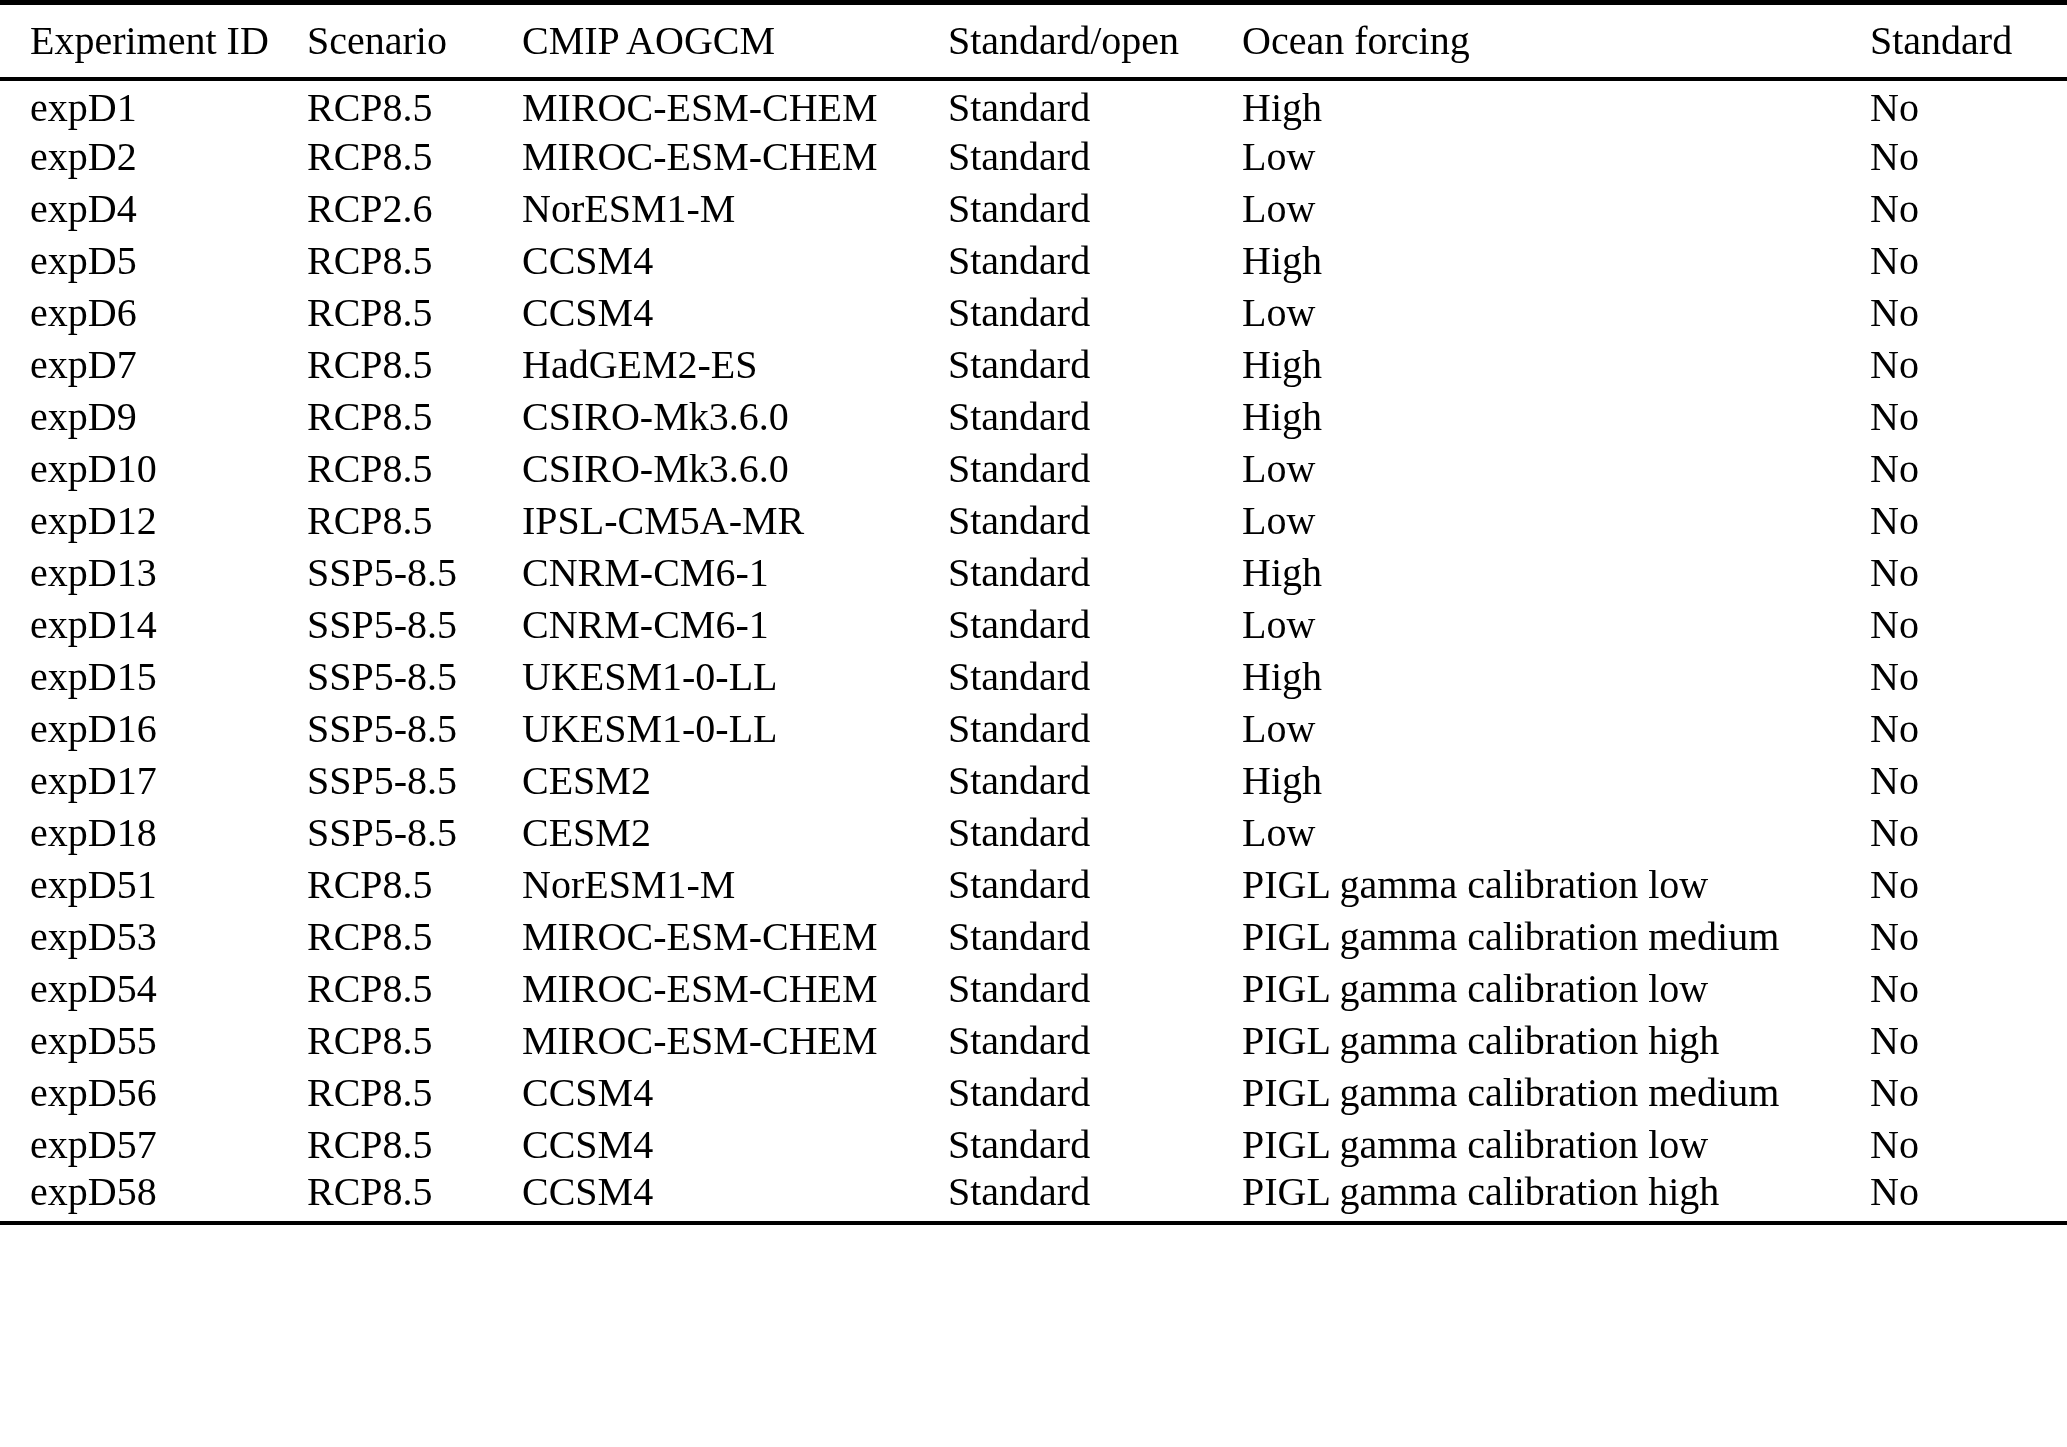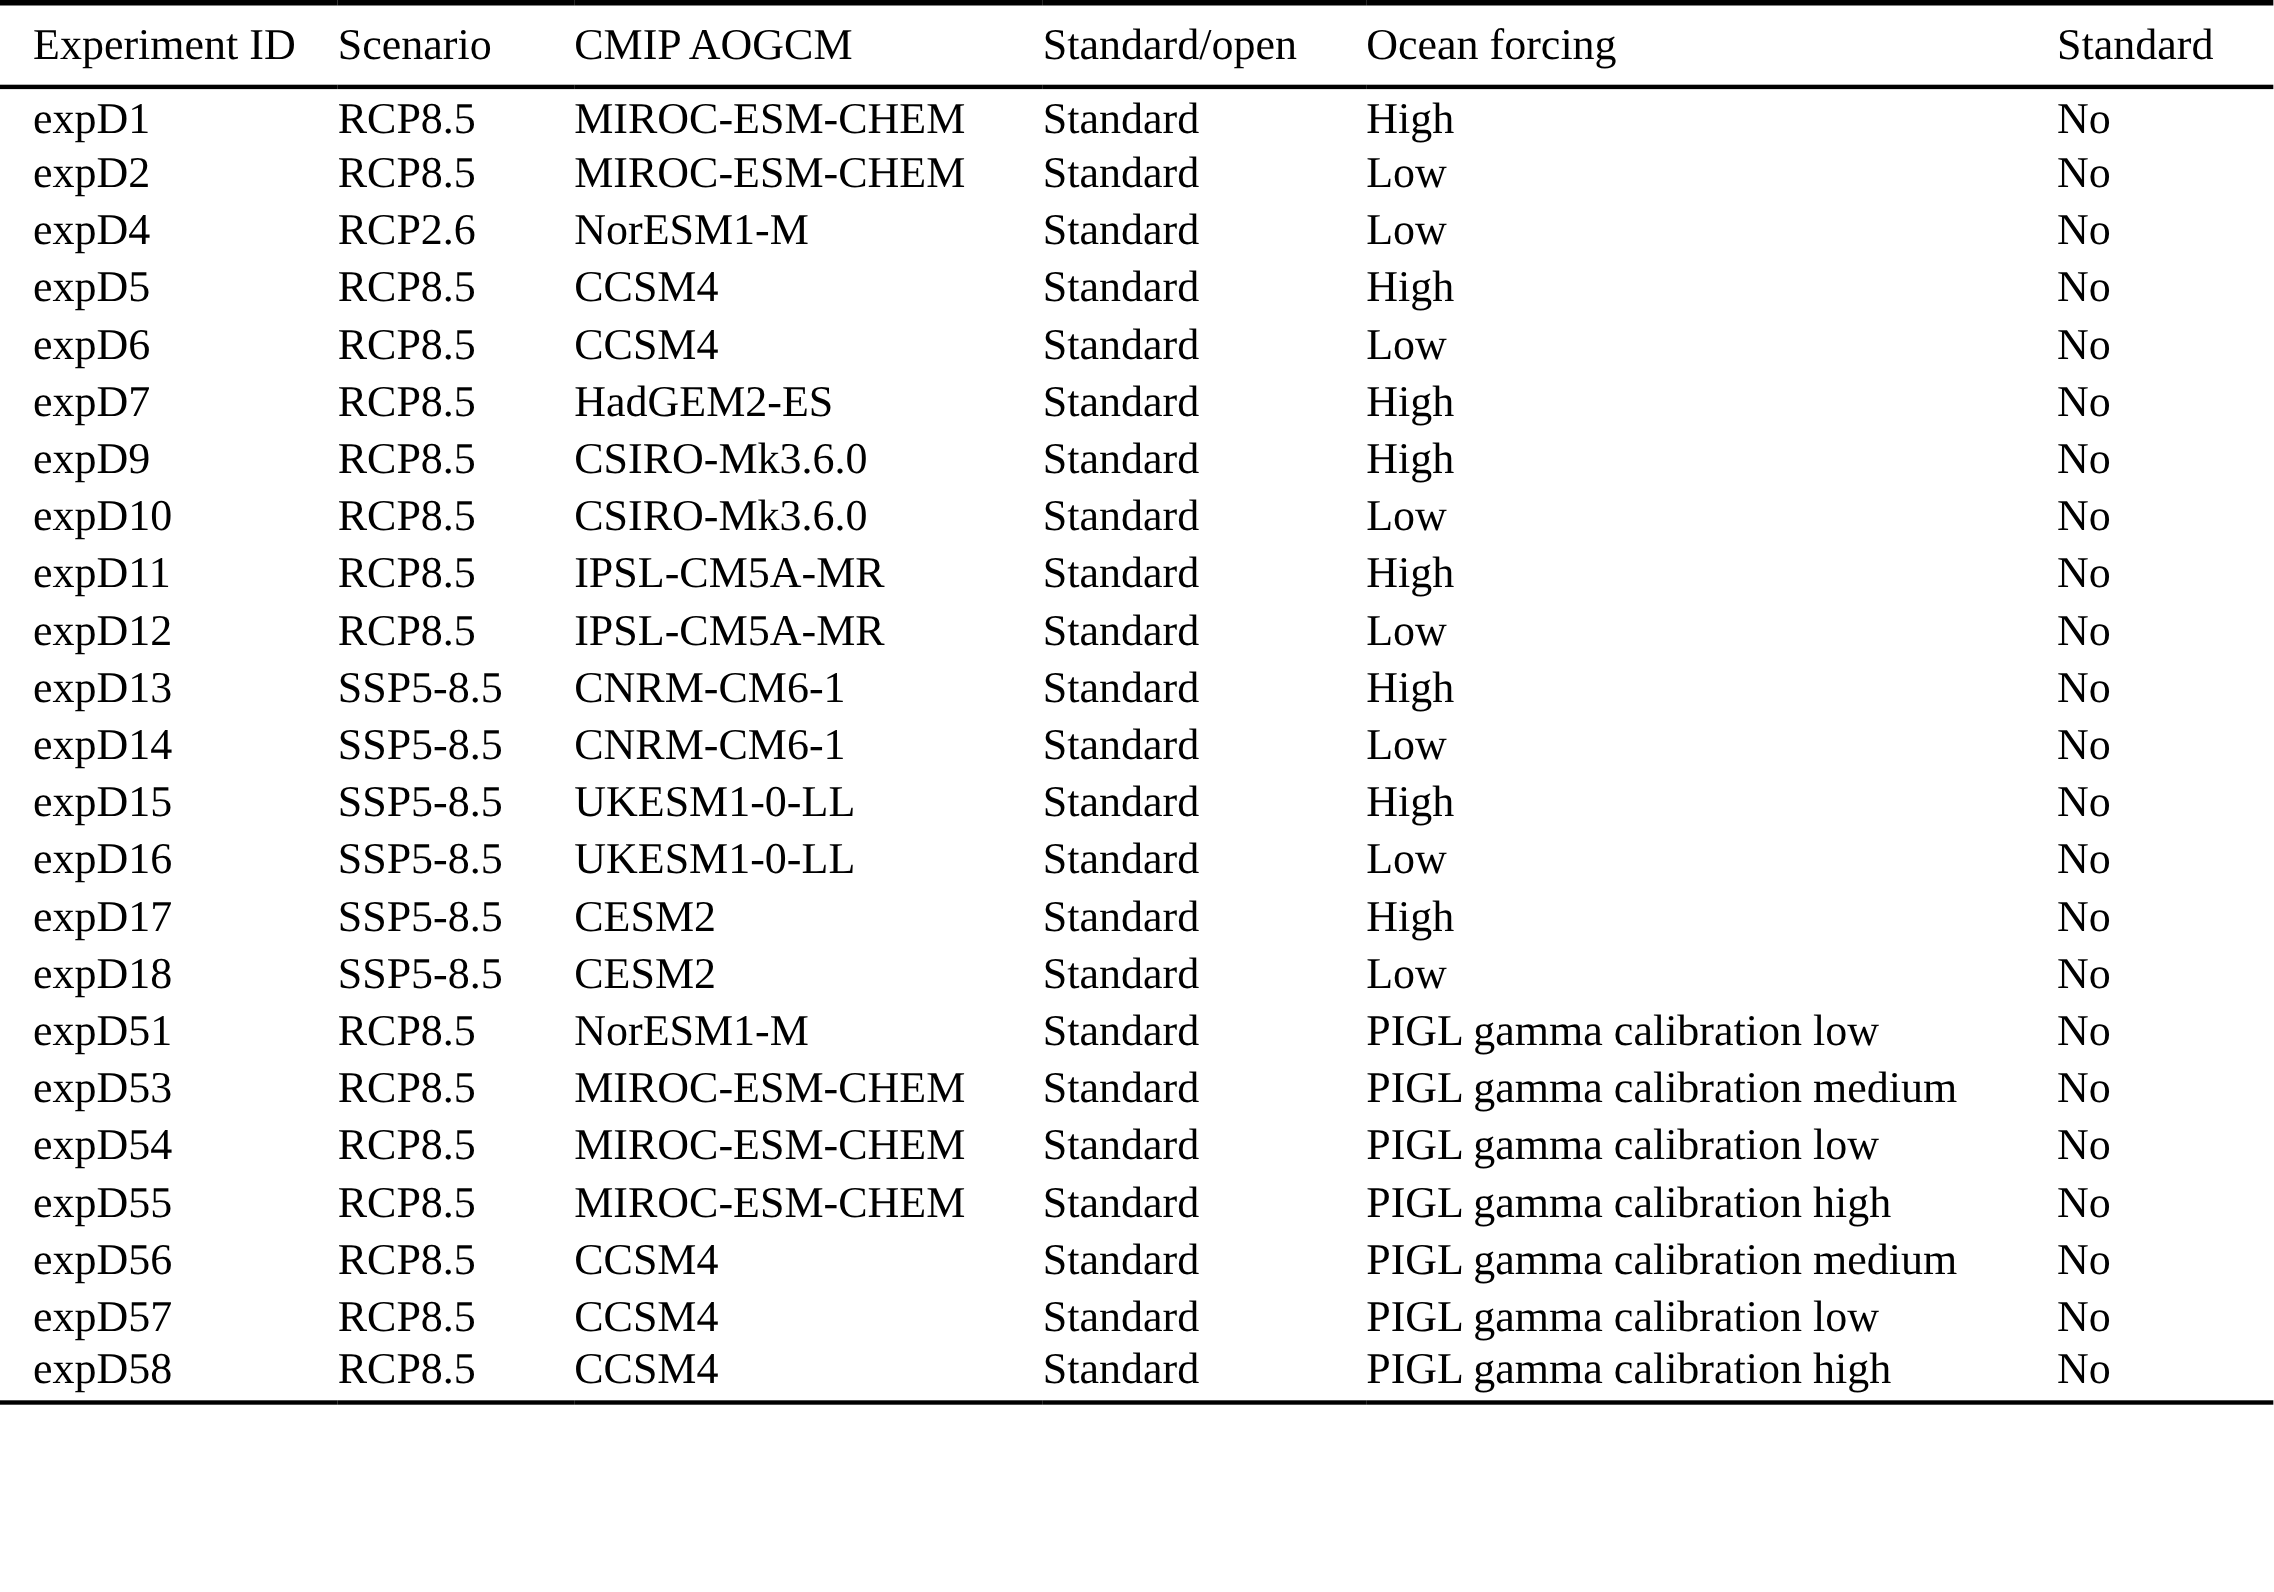--- a/index.html
+++ b/index.html
@@ -143,28 +143,20 @@
         </tr>
         <tr>
           <td>expD10</td>
           <td>RCP8.5</td>
           <td>CSIRO-Mk3.6.0</td>
           <td>Standard</td>
           <td>Low</td>
           <td>No</td>
         </tr>
         <tr>
-          <td>expD11</td>
-          <td>RCP8.5</td>
-          <td>IPSL-CM5A-MR</td>
-          <td>Standard</td>
-          <td>High</td>
-          <td>No</td>
-        </tr>
-        <tr>
           <td>expD12</td>
           <td>RCP8.5</td>
           <td>IPSL-CM5A-MR</td>
           <td>Standard</td>
           <td>Low</td>
           <td>No</td>
         </tr>
         <tr>
           <td>expD13</td>
           <td>SSP5-8.5</td>

